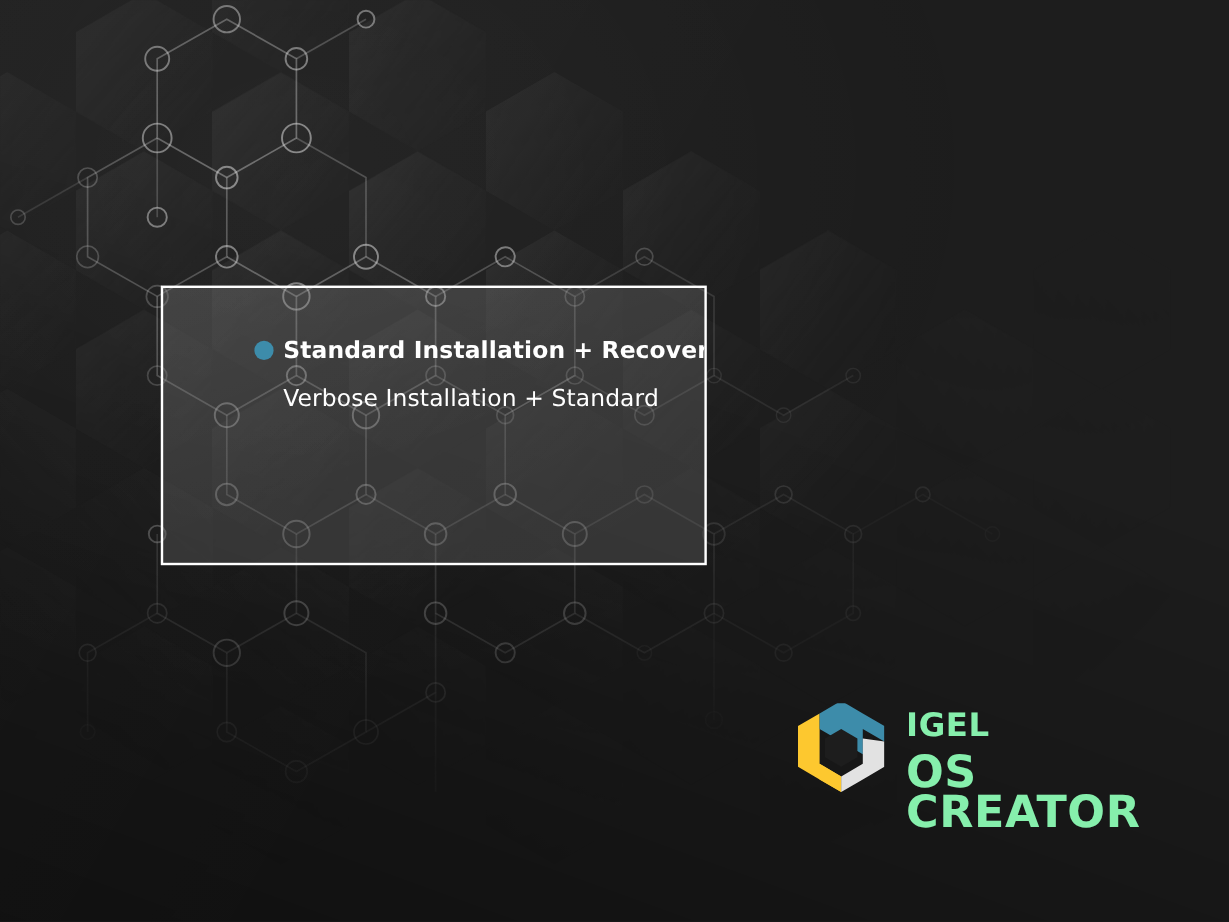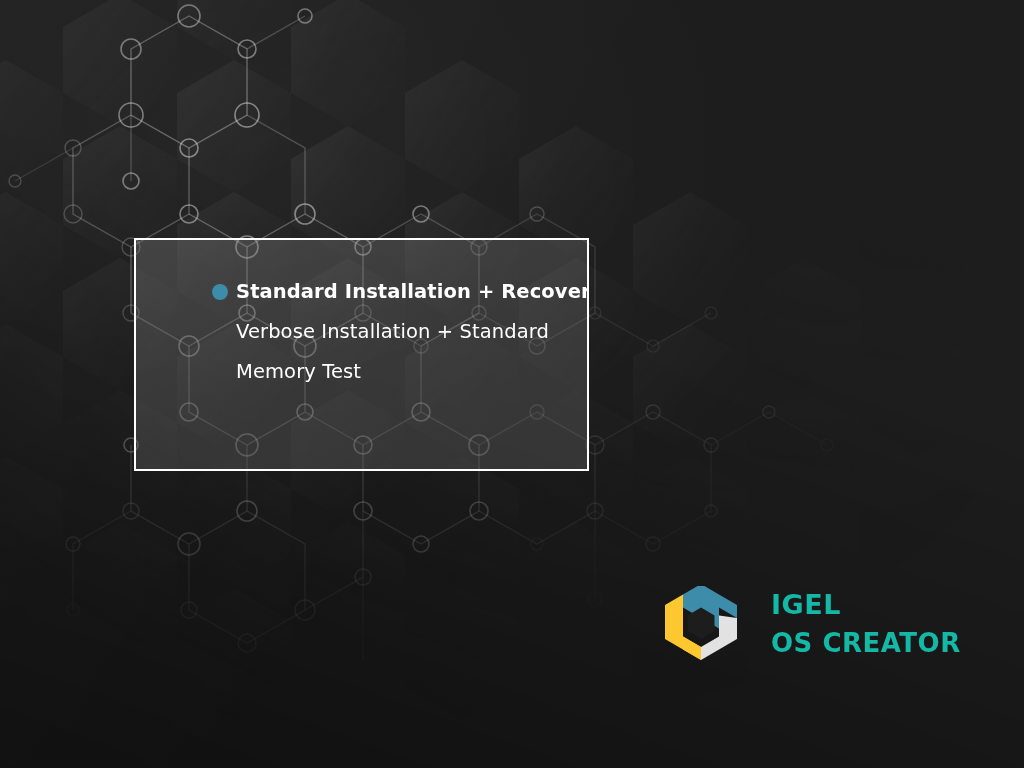--- a/index.html
+++ b/index.html
@@ -109,31 +109,30 @@
     position: absolute;
     left: 0;
     top: 0;
     width: 74px;
     height: 76px;
   }
   #logo-wordmark {
     position: absolute;
     left: 92px;
     top: 2px;
-    color: #14b8a6;
+    color: #86efac;
     font-weight: bold;
     letter-spacing: 0.5px;
-    margin-left: 16px;
   }
   #logo-line-1 {
     font-size: 27px;
     line-height: 33px;
   }
   #logo-line-2 {
-    font-size: 26px;
+    font-size: 37px;
     line-height: 33px;
     margin-top: 6px;
   }
 </style>
 </head>
 <body>
 
 <div id="screen">
 
   <svg id="bg-art" viewBox="0 0 1024 768" preserveAspectRatio="none" aria-hidden="true">
@@ -312,24 +311,20 @@
     <div id="boot-menu-sheen"></div>
     <ul id="menu-list">
       <li class="menu-item selected">
         <span class="menu-bullet"></span>
         <span>Standard Installation + Recovery</span>
       </li>
       <li class="menu-item">
         
         <span>Verbose Installation + Standard</span>
       </li>
-      <li class="menu-item">
-        
-        <span>Memory Test</span>
-      </li>
     </ul>
   </div>
 
   <div id="igel-logo">
     <svg id="logo-mark" viewBox="0 0 148 152" aria-hidden="true">
 
       <polygon fill="#fdc82f" points="4,38 40,17 40,59 40,101 76,122 76,148 40,127 4,106"></polygon>
 
       <polygon fill="#fdc82f" points="40,101 76,122 76,148 40,127"></polygon>
 

